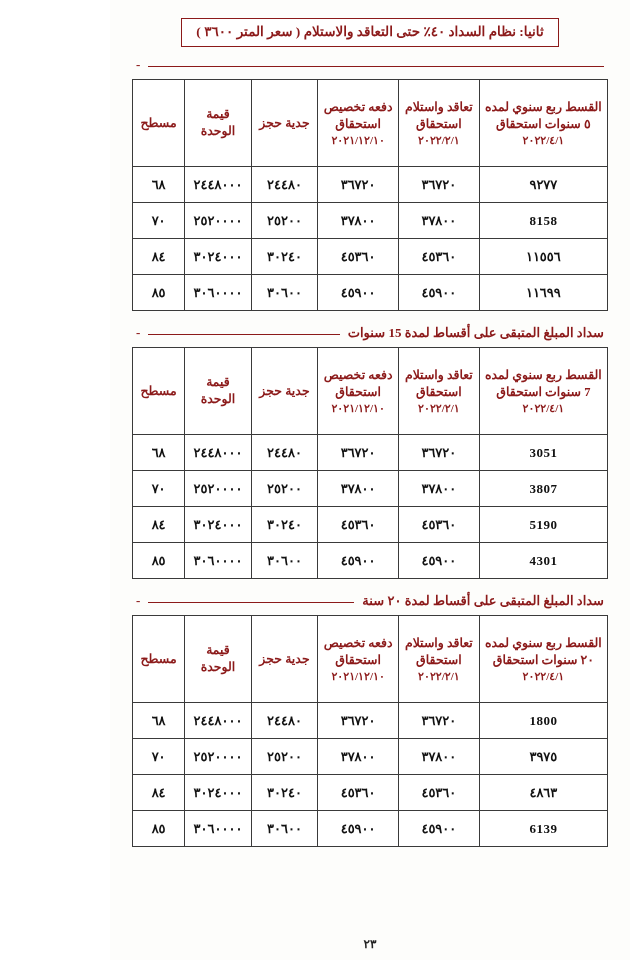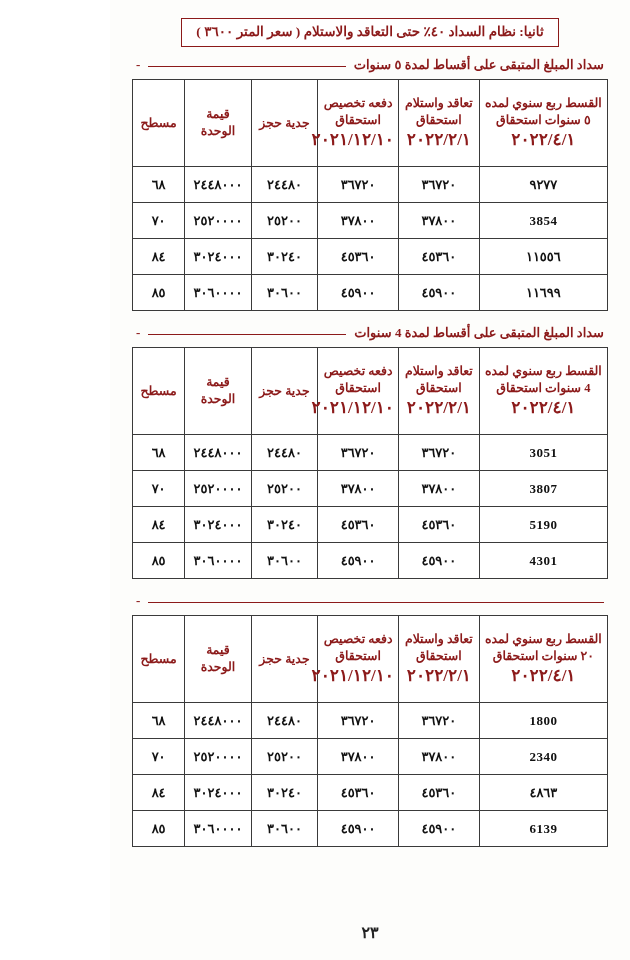--- a/index.html
+++ b/index.html
@@ -90,232 +90,76 @@
   table.price-table th {
     color: #8c1a1a;
     font-weight: bold;
     font-size: 12.5px;
     line-height: 1.35;
     height: 78px;
     padding: 4px 4px;
   }
   table.price-table th .hl1 { display: block; }
   table.price-table th .hl2 { display: block; }
-  table.price-table th .hl3 { display: block; font-size: 17px; }
+  table.price-table th .hl3 { display: block; font-size: 11px; }
   table.price-table td {
     height: 27px;
     font-weight: bold;
     color: #111;
     font-size: 13px;
   }
   
   col.c-qty   { width: 11%; }
   col.c-unit  { width: 14%; }
   col.c-ser   { width: 14%; }
   col.c-alloc { width: 17%; }
   col.c-contr { width: 17%; }
   col.c-inst  { width: 27%; }
 
   
   .page-number {
     position: absolute;
-    bottom: 18px;
+    bottom: 8px;
     left: 0;
     right: 0;
     text-align: center;
-    font-size: 16px;
+    font-size: 12px;
     color: #222;
     font-weight: bold;
     letter-spacing: 1px;
   }
 </style>
 </head>
 <body>
 
 <div class="page">
 
   <div class="doc-title-wrap">
     <div class="doc-title">ثانيا: نظام السداد ٤٠٪ حتى التعاقد والاستلام ( سعر المتر ٣٦٠٠ )</div>
   </div>
 
   <div id="sections-root">
-      <div class="section-head">
-        <div class="label">سداد المبلغ المتبقى على أقساط لمدة ٥ سنوات</div>
-        <div class="rule"></div>
-        <div class="dash">-</div>
-      </div>
-      <table class="price-table">
-        <colgroup>
-          <col class="c-inst">
-          <col class="c-contr">
-          <col class="c-alloc">
-          <col class="c-ser">
-          <col class="c-unit">
-          <col class="c-qty">
-        </colgroup>
-        <thead>
-          <tr>
-            <th>
-              <span class="hl1">القسط ربع سنوي لمده</span>
-              <span class="hl2">٥ سنوات  استحقاق</span>
-              <span class="hl3">٢٠٢٢/٤/١</span>
-            </th>
-            <th>
-              <span class="hl1">تعاقد واستلام</span>
-              <span class="hl2">استحقاق</span>
-              <span class="hl3">٢٠٢٢/٢/١</span>
-            </th>
-            <th>
-              <span class="hl1">دفعه تخصيص</span>
-              <span class="hl2">استحقاق</span>
-              <span class="hl3">٢٠٢١/١٢/١٠</span>
-            </th>
-            <th>
-              <span class="hl1">جدية حجز</span>
-            </th>
-            <th>
-              <span class="hl1">قيمة</span>
-              <span class="hl2">الوحدة</span>
-            </th>
-            <th>
-              <span class="hl1">مسطح</span>
-            </th>
-          </tr>
-        </thead>
-        <tbody>
-          <tr>
-            <td>٩٢٧٧</td>
-            <td>٣٦٧٢٠</td>
-            <td>٣٦٧٢٠</td>
-            <td>٢٤٤٨٠</td>
-            <td>٢٤٤٨٠٠٠</td>
-            <td>٦٨</td>
-          </tr>
-          <tr>
-            <td>3854</td>
-            <td>٣٧٨٠٠</td>
-            <td>٣٧٨٠٠</td>
-            <td>٢٥٢٠٠</td>
-            <td>٢٥٢٠٠٠٠</td>
-            <td>٧٠</td>
-          </tr>
-          <tr>
-            <td>١١٥٥٦</td>
-            <td>٤٥٣٦٠</td>
-            <td>٤٥٣٦٠</td>
-            <td>٣٠٢٤٠</td>
-            <td>٣٠٢٤٠٠٠</td>
-            <td>٨٤</td>
-          </tr>
-          <tr>
-            <td>١١٦٩٩</td>
-            <td>٤٥٩٠٠</td>
-            <td>٤٥٩٠٠</td>
-            <td>٣٠٦٠٠</td>
-            <td>٣٠٦٠٠٠٠</td>
-            <td>٨٥</td>
-          </tr>
-        </tbody>
-      </table>
-      <div class="section-head">
-        <div class="label">سداد المبلغ المتبقى على أقساط لمدة 4 سنوات</div>
-        <div class="rule"></div>
-        <div class="dash">-</div>
-      </div>
-      <table class="price-table">
-        <colgroup>
-          <col class="c-inst">
-          <col class="c-contr">
-          <col class="c-alloc">
-          <col class="c-ser">
-          <col class="c-unit">
-          <col class="c-qty">
-        </colgroup>
-        <thead>
-          <tr>
-            <th>
-              <span class="hl1">القسط ربع سنوي لمده</span>
-              <span class="hl2">4 سنوات استحقاق</span>
-              <span class="hl3">٢٠٢٢/٤/١</span>
-            </th>
-            <th>
-              <span class="hl1">تعاقد واستلام</span>
-              <span class="hl2">استحقاق</span>
-              <span class="hl3">٢٠٢٢/٢/١</span>
-            </th>
-            <th>
-              <span class="hl1">دفعه تخصيص</span>
-              <span class="hl2">استحقاق</span>
-              <span class="hl3">٢٠٢١/١٢/١٠</span>
-            </th>
-            <th>
-              <span class="hl1">جدية حجز</span>
-            </th>
-            <th>
-              <span class="hl1">قيمة</span>
-              <span class="hl2">الوحدة</span>
-            </th>
-            <th>
-              <span class="hl1">مسطح</span>
-            </th>
-          </tr>
-        </thead>
-        <tbody>
-          <tr>
-            <td>3051</td>
-            <td>٣٦٧٢٠</td>
-            <td>٣٦٧٢٠</td>
-            <td>٢٤٤٨٠</td>
-            <td>٢٤٤٨٠٠٠</td>
-            <td>٦٨</td>
-          </tr>
-          <tr>
-            <td>3807</td>
-            <td>٣٧٨٠٠</td>
-            <td>٣٧٨٠٠</td>
-            <td>٢٥٢٠٠</td>
-            <td>٢٥٢٠٠٠٠</td>
-            <td>٧٠</td>
-          </tr>
-          <tr>
-            <td>5190</td>
-            <td>٤٥٣٦٠</td>
-            <td>٤٥٣٦٠</td>
-            <td>٣٠٢٤٠</td>
-            <td>٣٠٢٤٠٠٠</td>
-            <td>٨٤</td>
-          </tr>
-          <tr>
-            <td>4301</td>
-            <td>٤٥٩٠٠</td>
-            <td>٤٥٩٠٠</td>
-            <td>٣٠٦٠٠</td>
-            <td>٣٠٦٠٠٠٠</td>
-            <td>٨٥</td>
-          </tr>
-        </tbody>
-      </table>
       <div class="section-head">
         <div class="rule"></div>
         <div class="dash">-</div>
       </div>
       <table class="price-table">
         <colgroup>
           <col class="c-inst">
           <col class="c-contr">
           <col class="c-alloc">
           <col class="c-ser">
           <col class="c-unit">
           <col class="c-qty">
         </colgroup>
         <thead>
           <tr>
             <th>
               <span class="hl1">القسط ربع سنوي لمده</span>
-              <span class="hl2">٢٠ سنوات  استحقاق</span>
+              <span class="hl2">٥ سنوات  استحقاق</span>
               <span class="hl3">٢٠٢٢/٤/١</span>
             </th>
             <th>
               <span class="hl1">تعاقد واستلام</span>
               <span class="hl2">استحقاق</span>
               <span class="hl3">٢٠٢٢/٢/١</span>
             </th>
             <th>
               <span class="hl1">دفعه تخصيص</span>
               <span class="hl2">استحقاق</span>
@@ -328,49 +172,205 @@
               <span class="hl1">قيمة</span>
               <span class="hl2">الوحدة</span>
             </th>
             <th>
               <span class="hl1">مسطح</span>
             </th>
           </tr>
         </thead>
         <tbody>
           <tr>
-            <td>1800</td>
+            <td>٩٢٧٧</td>
             <td>٣٦٧٢٠</td>
             <td>٣٦٧٢٠</td>
             <td>٢٤٤٨٠</td>
             <td>٢٤٤٨٠٠٠</td>
             <td>٦٨</td>
           </tr>
           <tr>
-            <td>2340</td>
+            <td>8158</td>
             <td>٣٧٨٠٠</td>
             <td>٣٧٨٠٠</td>
             <td>٢٥٢٠٠</td>
             <td>٢٥٢٠٠٠٠</td>
             <td>٧٠</td>
           </tr>
           <tr>
-            <td>٤٨٦٣</td>
+            <td>١١٥٥٦</td>
             <td>٤٥٣٦٠</td>
             <td>٤٥٣٦٠</td>
             <td>٣٠٢٤٠</td>
             <td>٣٠٢٤٠٠٠</td>
             <td>٨٤</td>
           </tr>
           <tr>
-            <td>6139</td>
+            <td>١١٦٩٩</td>
             <td>٤٥٩٠٠</td>
             <td>٤٥٩٠٠</td>
             <td>٣٠٦٠٠</td>
             <td>٣٠٦٠٠٠٠</td>
             <td>٨٥</td>
           </tr>
         </tbody>
       </table>
+      <div class="section-head">
+        <div class="label">سداد المبلغ المتبقى على أقساط لمدة 15 سنوات</div>
+        <div class="rule"></div>
+        <div class="dash">-</div>
+      </div>
+      <table class="price-table">
+        <colgroup>
+          <col class="c-inst">
+          <col class="c-contr">
+          <col class="c-alloc">
+          <col class="c-ser">
+          <col class="c-unit">
+          <col class="c-qty">
+        </colgroup>
+        <thead>
+          <tr>
+            <th>
+              <span class="hl1">القسط ربع سنوي لمده</span>
+              <span class="hl2">7 سنوات استحقاق</span>
+              <span class="hl3">٢٠٢٢/٤/١</span>
+            </th>
+            <th>
+              <span class="hl1">تعاقد واستلام</span>
+              <span class="hl2">استحقاق</span>
+              <span class="hl3">٢٠٢٢/٢/١</span>
+            </th>
+            <th>
+              <span class="hl1">دفعه تخصيص</span>
+              <span class="hl2">استحقاق</span>
+              <span class="hl3">٢٠٢١/١٢/١٠</span>
+            </th>
+            <th>
+              <span class="hl1">جدية حجز</span>
+            </th>
+            <th>
+              <span class="hl1">قيمة</span>
+              <span class="hl2">الوحدة</span>
+            </th>
+            <th>
+              <span class="hl1">مسطح</span>
+            </th>
+          </tr>
+        </thead>
+        <tbody>
+          <tr>
+            <td>3051</td>
+            <td>٣٦٧٢٠</td>
+            <td>٣٦٧٢٠</td>
+            <td>٢٤٤٨٠</td>
+            <td>٢٤٤٨٠٠٠</td>
+            <td>٦٨</td>
+          </tr>
+          <tr>
+            <td>3807</td>
+            <td>٣٧٨٠٠</td>
+            <td>٣٧٨٠٠</td>
+            <td>٢٥٢٠٠</td>
+            <td>٢٥٢٠٠٠٠</td>
+            <td>٧٠</td>
+          </tr>
+          <tr>
+            <td>5190</td>
+            <td>٤٥٣٦٠</td>
+            <td>٤٥٣٦٠</td>
+            <td>٣٠٢٤٠</td>
+            <td>٣٠٢٤٠٠٠</td>
+            <td>٨٤</td>
+          </tr>
+          <tr>
+            <td>4301</td>
+            <td>٤٥٩٠٠</td>
+            <td>٤٥٩٠٠</td>
+            <td>٣٠٦٠٠</td>
+            <td>٣٠٦٠٠٠٠</td>
+            <td>٨٥</td>
+          </tr>
+        </tbody>
+      </table>
+      <div class="section-head">
+        <div class="label">سداد المبلغ المتبقى على أقساط لمدة ٢٠ سنة</div>
+        <div class="rule"></div>
+        <div class="dash">-</div>
+      </div>
+      <table class="price-table">
+        <colgroup>
+          <col class="c-inst">
+          <col class="c-contr">
+          <col class="c-alloc">
+          <col class="c-ser">
+          <col class="c-unit">
+          <col class="c-qty">
+        </colgroup>
+        <thead>
+          <tr>
+            <th>
+              <span class="hl1">القسط ربع سنوي لمده</span>
+              <span class="hl2">٢٠ سنوات  استحقاق</span>
+              <span class="hl3">٢٠٢٢/٤/١</span>
+            </th>
+            <th>
+              <span class="hl1">تعاقد واستلام</span>
+              <span class="hl2">استحقاق</span>
+              <span class="hl3">٢٠٢٢/٢/١</span>
+            </th>
+            <th>
+              <span class="hl1">دفعه تخصيص</span>
+              <span class="hl2">استحقاق</span>
+              <span class="hl3">٢٠٢١/١٢/١٠</span>
+            </th>
+            <th>
+              <span class="hl1">جدية حجز</span>
+            </th>
+            <th>
+              <span class="hl1">قيمة</span>
+              <span class="hl2">الوحدة</span>
+            </th>
+            <th>
+              <span class="hl1">مسطح</span>
+            </th>
+          </tr>
+        </thead>
+        <tbody>
+          <tr>
+            <td>1800</td>
+            <td>٣٦٧٢٠</td>
+            <td>٣٦٧٢٠</td>
+            <td>٢٤٤٨٠</td>
+            <td>٢٤٤٨٠٠٠</td>
+            <td>٦٨</td>
+          </tr>
+          <tr>
+            <td>٣٩٧٥</td>
+            <td>٣٧٨٠٠</td>
+            <td>٣٧٨٠٠</td>
+            <td>٢٥٢٠٠</td>
+            <td>٢٥٢٠٠٠٠</td>
+            <td>٧٠</td>
+          </tr>
+          <tr>
+            <td>٤٨٦٣</td>
+            <td>٤٥٣٦٠</td>
+            <td>٤٥٣٦٠</td>
+            <td>٣٠٢٤٠</td>
+            <td>٣٠٢٤٠٠٠</td>
+            <td>٨٤</td>
+          </tr>
+          <tr>
+            <td>6139</td>
+            <td>٤٥٩٠٠</td>
+            <td>٤٥٩٠٠</td>
+            <td>٣٠٦٠٠</td>
+            <td>٣٠٦٠٠٠٠</td>
+            <td>٨٥</td>
+          </tr>
+        </tbody>
+      </table>
     </div>
 
   <div class="page-number">٢٣</div>
 </div>
 
 </body></html>

